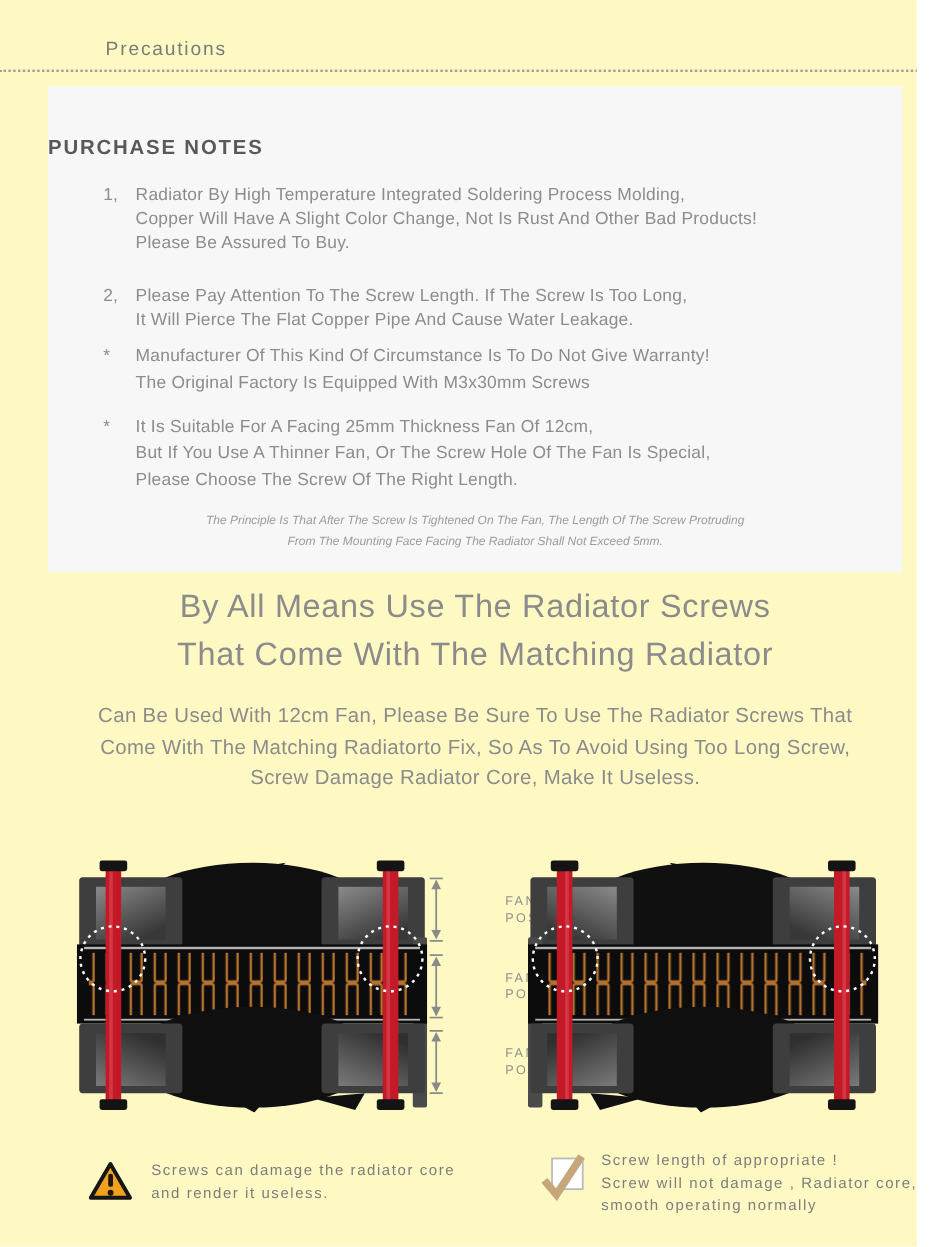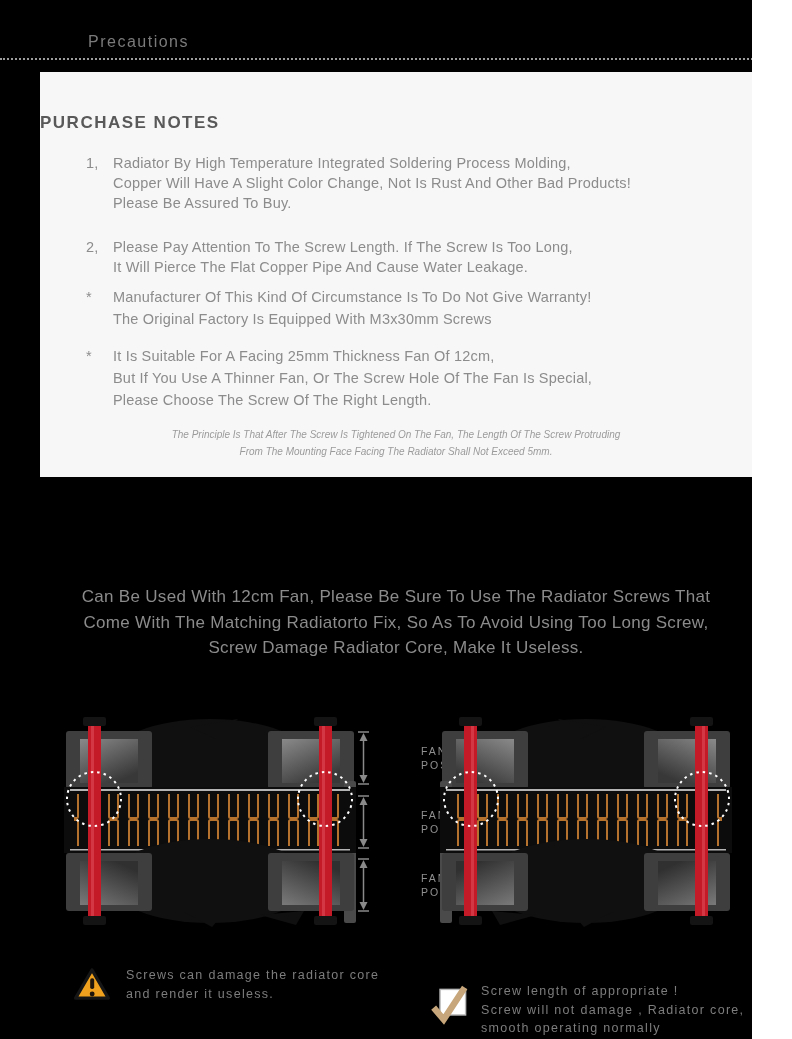--- a/index.html
+++ b/index.html
@@ -1,17 +1,17 @@
 <!DOCTYPE html>
 <html style="--accent_red: #c41a28; --fin_copper: #b5722f; --warning_orange: #f0a21f; --check_tan: #c6a67a; --box_bg: #f7f7f7; --heading_gray: #8b8b8b;"><head>
 <meta charset="utf-8">
 <style>
   html,body{margin:0;padding:0;background:#fff;}
   body{font-family:"Liberation Sans",sans-serif;color:#8a8a8a;}
-  .page{position:relative;width:752px;height:1039px;background:#000000;overflow:hidden;}
+  .page{position:relative;width:752px;height:1039px;background:#fef9c3;overflow:hidden;padding-left:12px;}
 
   
   .precautions-title{position:absolute;left:88px;top:33px;font-size:16px;letter-spacing:1.5px;color:#7a7a7a;}
   .dotted-divider{position:absolute;left:0;top:58px;width:792px;height:0;border-top:2px dotted #9d9d9d;}
 
   
   .notes-box{position:absolute;left:40px;top:72px;width:712px;height:405px;background:var(--box_bg,#f7f7f7);}
   .notes-title{position:absolute;top:41px;left:0;width:100%;text-align:left;font-size:17px;font-weight:bold;letter-spacing:1.5px;color:#595959;}
   .note-item{position:absolute;left:46px;display:flex;font-size:14.5px;line-height:20px;color:#8c8c8c;letter-spacing:0.2px;}
   .note-item .marker{width:27px;flex:0 0 27px;}
@@ -47,21 +47,21 @@
   .fin-rect{fill:none;stroke:var(--fin_copper,#b5722f);stroke-width:2;}
   .edge-line{fill:#dedede;opacity:.8;}
   .tank{fill:#4a4a4a;}
   .arrow-stroke{stroke:#8a8a8a;stroke-width:1.5;}
   .arrow-fill{fill:#8a8a8a;}
 
   
   .annotations{position:absolute;top:952px;left:0;width:792px;height:80px;}
   .annotation{position:absolute;display:flex;}
   .ann-warning{left:72px;top:14px;gap:14px;}
-  .ann-ok{left:430px;top:6px;gap:9px;margin-top:24px;}
+  .ann-ok{left:450px;top:6px;gap:9px;}
   .ann-text{font-size:12.5px;line-height:18.5px;letter-spacing:1.3px;color:#7d7d7d;}
   .ann-icon{flex:0 0 auto;}
   .warn-tri{fill:var(--warning_orange,#f0a21f);stroke:#161616;stroke-width:3.6;stroke-linejoin:round;}
   .warn-mark{fill:#20150a;}
   .check-box{fill:#fff;stroke:#b9b9b9;stroke-width:1.6;}
   .check-stroke{fill:none;stroke:var(--check_tan,#c6a67a);stroke-width:7;}
   .hidden-defs{position:absolute;width:0;height:0;}
 </style>
 </head>
 <body>
@@ -123,20 +123,24 @@
         <div>Please Choose The Screw Of The Right Length.</div>
       </div>
     </div>
 
     <div class="fine-print">
       <div>The Principle Is That After The Screw Is Tightened On The Fan, The Length Of The Screw Protruding</div>
       <div>From The Mounting Face Facing The Radiator Shall Not Exceed 5mm.</div>
     </div>
   </section>
 
+  <h1 class="headline" style="margin:0;font-weight:400;">
+    <div>By All Means Use The Radiator Screws</div>
+    <div>That Come With The Matching Radiator</div>
+  </h1>
 
   <p class="lead" style="margin:0;">
     <span style="display:block">Can Be Used With 12cm Fan, Please Be Sure To Use The Radiator Screws That</span>
     <span style="display:block">Come With The Matching Radiatorto Fix, So As To Avoid Using Too Long Screw,</span>
     <span style="display:block">Screw Damage Radiator Core, Make It Useless.</span>
   </p>
 
   <div class="figure">
 
     <div class="unit unit-a">

